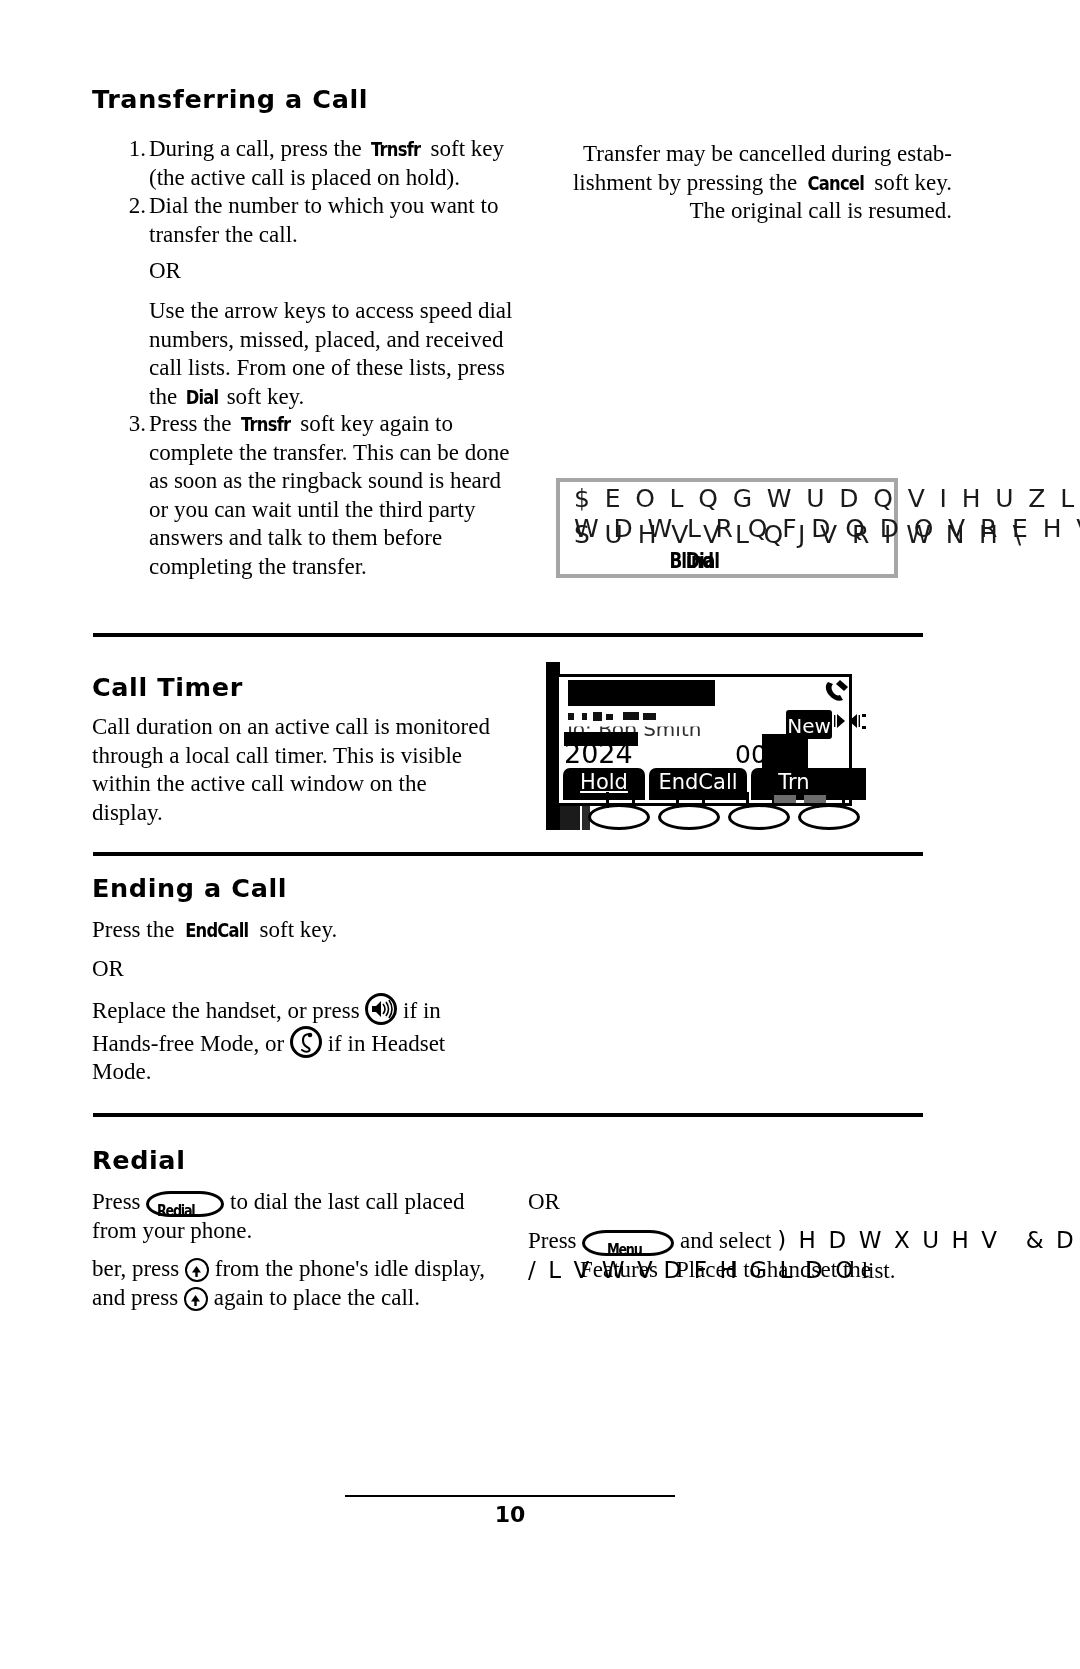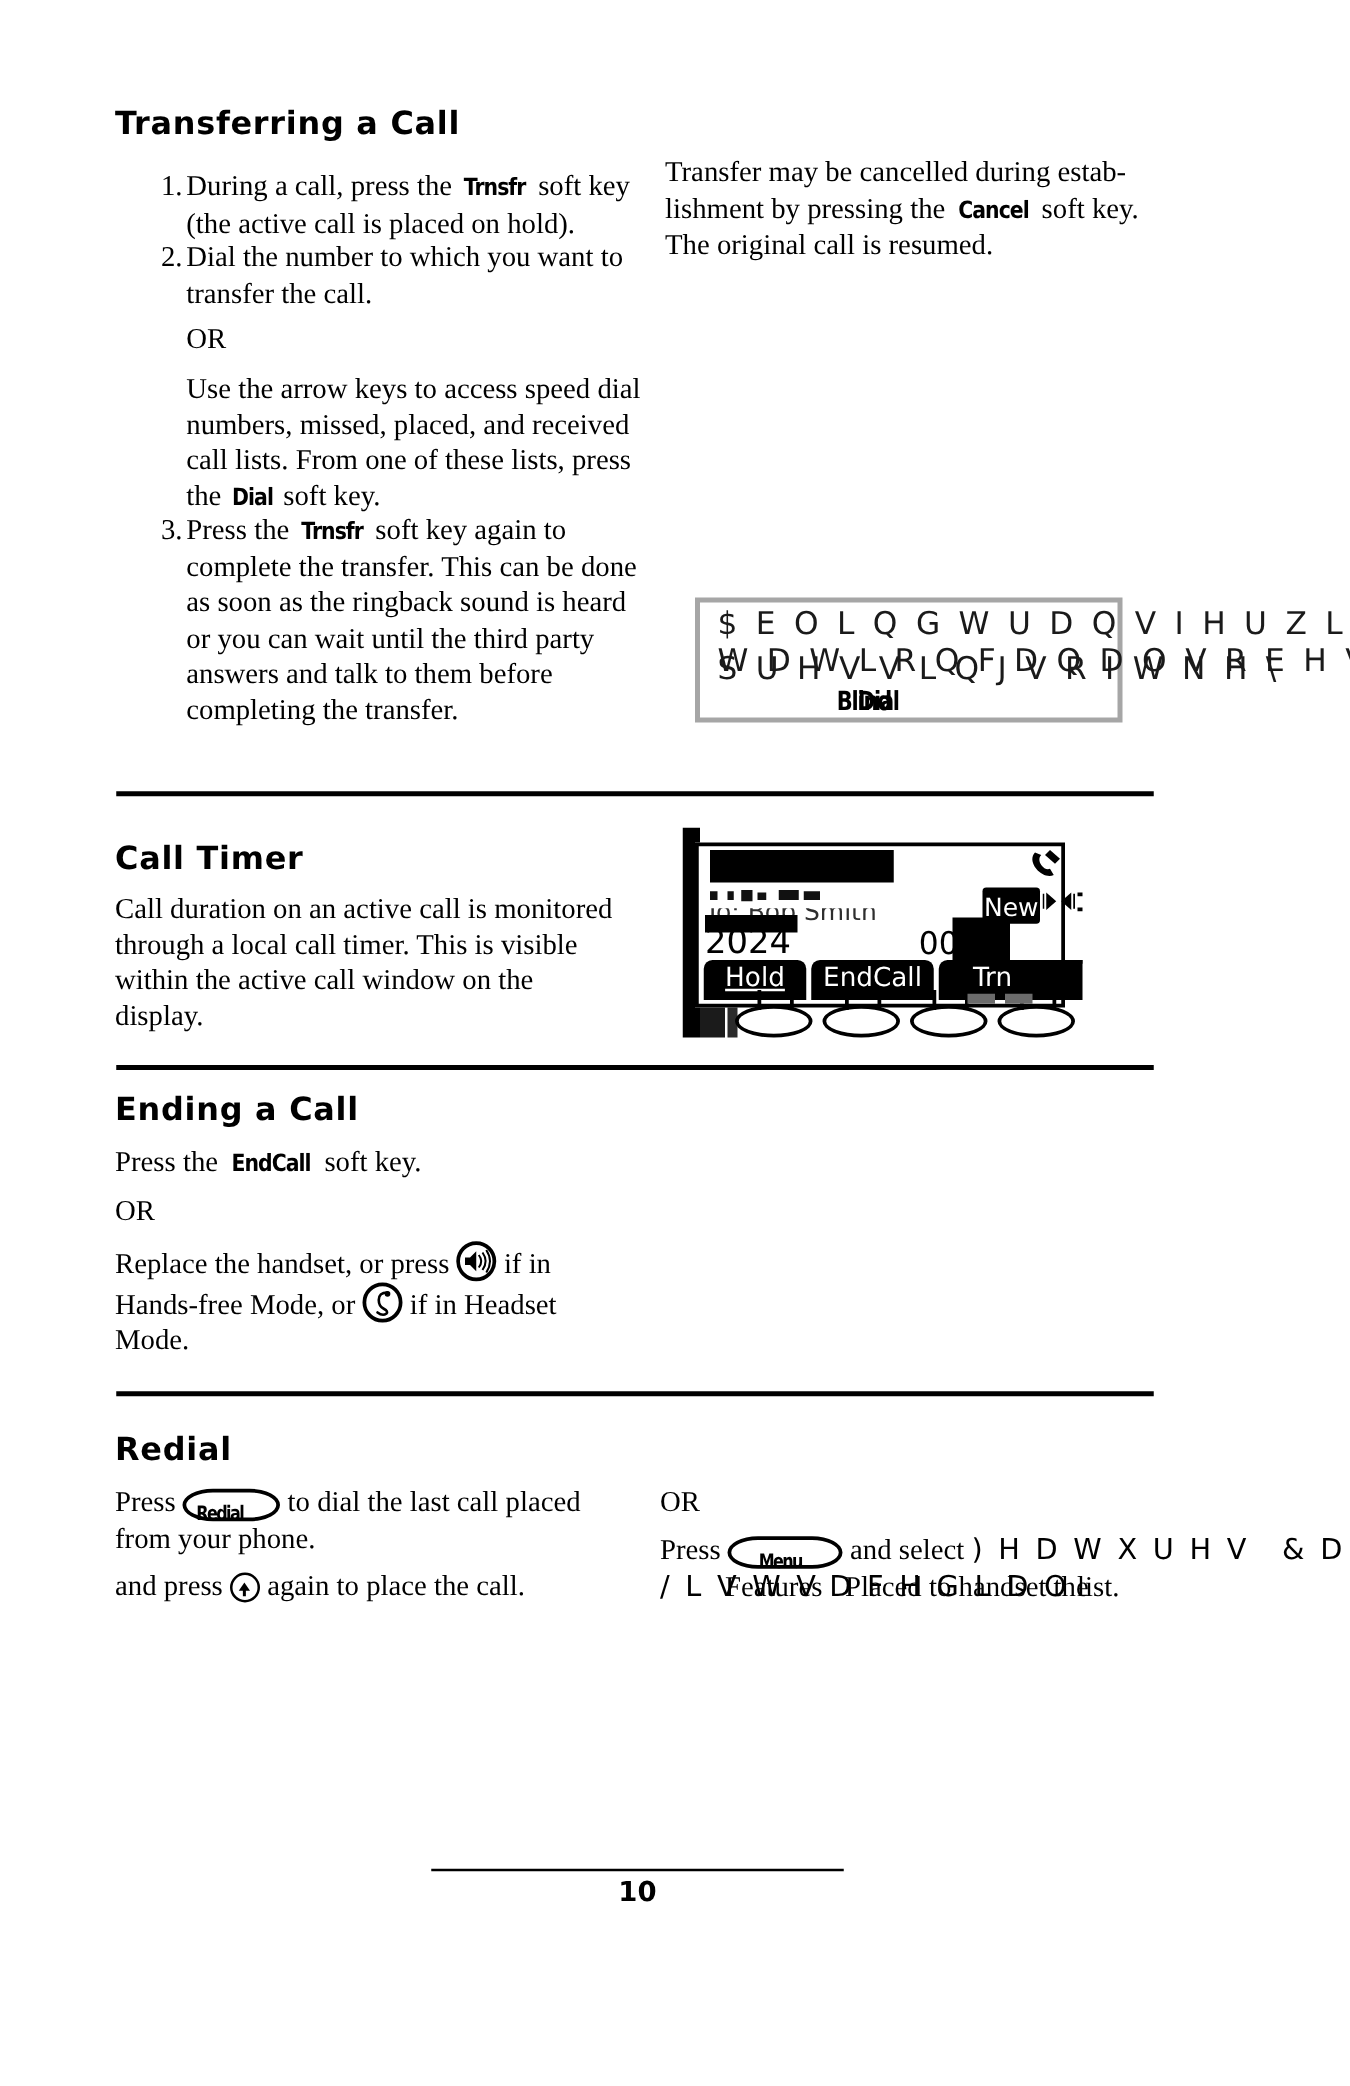--- a/index.html
+++ b/index.html
@@ -240,21 +240,21 @@
   <div class="body" style="position:absolute; left:149px; top:297px; width:370px;">
     <span>Use the arrow keys to access speed dial numbers, missed, placed, and received call lists.  From one of these lists, press the </span><span class="sk">Dial</span><span> soft key.</span>
   </div>
 
   <div class="body olist" style="left:92px; top:410px; width:425px;">
     <div class="oitem">
       <span class="onum">3.</span><span>Press the </span><span class="sk">Trnsfr</span><span> soft key again to complete the transfer.  This can be done as soon as the ringback sound is heard or you can wait until the third party answers and talk to them before completing the transfer.</span>
     </div>
   </div>
 
-  <div class="body" style="position:absolute; left:532px; top:124px; width:420px;">
+  <div class="body" style="position:absolute; left:532px; top:140px; width:420px;text-align:right;">
     <div>Transfer may be cancelled during estab-</div>
     <div><span>lishment by pressing the </span><span class="sk">Cancel</span><span> soft key.</span></div>
     <div>The original call is resumed.</div>
   </div>
 
   <div class="notebox" style="left:556px; top:478px; width:342px; height:100px;"></div>
 
   <div class="notetext" style="left:574px; top:484px;">$  E O L Q G   W U D Q V I H U   Z L W K</div>
   <div class="notetext" style="left:574px; top:514px;">W D W L R Q   F D Q   D O V R   E H   V</div>
   <div class="notetext" style="left:574px; top:520px;">S U H V V L Q J   V R I W   N H \</div>
@@ -373,20 +373,24 @@
 
   <div class="rule" style="left:93px; top:1113px; width:830px;"></div>
 
   <div class="h1" style="left:92px; top:1145px; position:absolute;">Redial</div>
 
   <div class="body" style="position:absolute; left:92px; top:1188px; width:400px;">
     <span>Press </span><span class="hardkey" style="width:78px; height:26px;"><span class="hk-label" style="left:8px; top:3px;">Redial</span></span><span> to dial the last call placed from your phone.</span>
   </div>
 
   <div class="body" style="position:absolute; left:92px; top:1255px; width:412px;">
+    <div><span>ber, press </span><span class="ricon-sm"><svg width="19" height="19" viewBox="0 0 19 19">
+            <path d="M9.5 4 L14 10.5 L5 10.5 Z" fill="#000"></path>
+            <rect x="8.3" y="10" width="2.4" height="5" fill="#000"></rect>
+          </svg></span><span> from the phone's idle display,</span></div>
     <div><span>and press </span><span class="ricon-sm"><svg width="19" height="19" viewBox="0 0 19 19">
             <path d="M9.5 4 L14 10.5 L5 10.5 Z" fill="#000"></path>
             <rect x="8.3" y="10" width="2.4" height="5" fill="#000"></rect>
           </svg></span><span> again to place the call.</span></div>
   </div>
 
   <div class="body" style="position:absolute; left:528px; top:1188px;">OR</div>
 
   <div class="body" style="position:absolute; left:528px; top:1226px; white-space:nowrap;">
     <span>Press </span><span class="hardkey" style="width:92px; height:26px;"><span class="hk-label" style="left:22px; top:3px;">Menu</span></span><span> and select </span><span class="ciph">) H D W X U H V</span><span style="display:inline-block;width:26px;"></span><span class="ciph">&amp; D</span>

